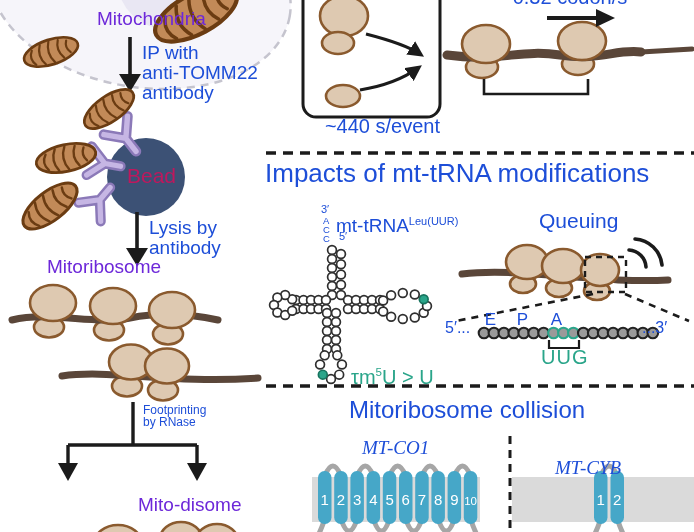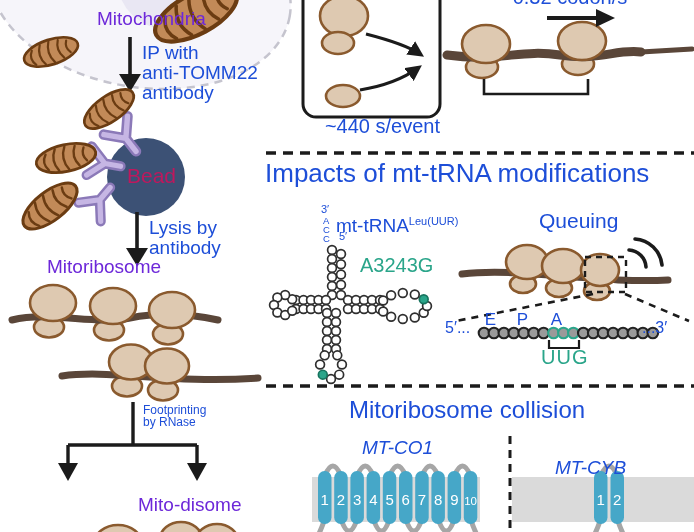--- a/index.html
+++ b/index.html
@@ -3,21 +3,21 @@
 <meta charset="utf-8">
 <style>
   html,body{margin:0;padding:0;background:#fff;}
   #fig{position:relative;width:694px;height:532px;overflow:hidden;background:#fff;
        font-family:"Liberation Sans",sans-serif;}
   #art{position:absolute;left:0;top:0;z-index:1;}
   .lbl{position:absolute;z-index:2;color:#1d4ed8;white-space:pre-line;line-height:1.04;}
   .brown{color:#6d28d9;}
   .teal{color:#2aa58a;}
   .white{color:#be185d;}
-  .ital{font-style:italic;}
+  .ital{font-style:italic;font-family:Liberation Serif, serif;}
   .ctr{text-align:right;}
   sup{font-size:58%;}
   .rb{fill:#dec9b1;stroke:#8a5a2e;stroke-width:2.6;}
   .mr{stroke:#5a4639;fill:none;stroke-linecap:round;}
   .blk{stroke:#1b1b1b;fill:none;}
   .loop{stroke:#a6a6a6;stroke-width:5;fill:none;stroke-linecap:round;}
 </style>
 </head>
 <body>
 
@@ -284,21 +284,21 @@
 <div class="lbl ctr" style="left:303px;top:116px;width:137px;font-size:20px;">~440 s/event</div>
 <div class="lbl" style="left:501px;top:-13px;font-size:20px;">~0.32 codon/s</div>
 
 <div class="lbl" style="left:265px;top:160px;font-size:26px;">Impacts of mt-tRNA modifications</div>
 <div class="lbl" style="left:336px;top:200px;font-size:19px;margin-top:16px;"><span>mt-tRNA</span><sup>Leu(UUR)</sup></div>
 <div class="lbl" style="left:321px;top:204px;font-size:11px;">3′</div>
 <div class="lbl" style="left:323px;top:216px;font-size:9.5px;line-height:0.95;">A
 C
 C</div>
 <div class="lbl" style="left:339px;top:231px;font-size:11px;">5′</div>
-<div class="lbl teal" style="left:360px;top:255px;font-size:20px;">A3243G</div>
+<div class="lbl teal" style="left:351px;top:366px;font-size:20px;"><span>τm</span><sup>5</sup><span>U &gt; U</span></div>
 <div class="lbl" style="left:527px;top:210px;font-size:21px;margin-left:12px;">Queuing</div>
 <div class="lbl" style="left:445px;top:320px;font-size:16px;">5′...</div>
 <div class="lbl" style="left:642px;top:320px;font-size:16px;">...3′</div>
 <div id="epa">
       <div class="lbl ctr" style="left: 480px; top: 311px; width: 16px; font-size: 17px;">E</div>
       <div class="lbl ctr" style="left: 512px; top: 311px; width: 16px; font-size: 17px;">P</div>
       <div class="lbl ctr" style="left: 546px; top: 311px; width: 16px; font-size: 17px;">A</div>
     </div>
 <div class="lbl teal" style="left:541px;top:347px;font-size:20px;letter-spacing:1px;">UUG</div>
 

